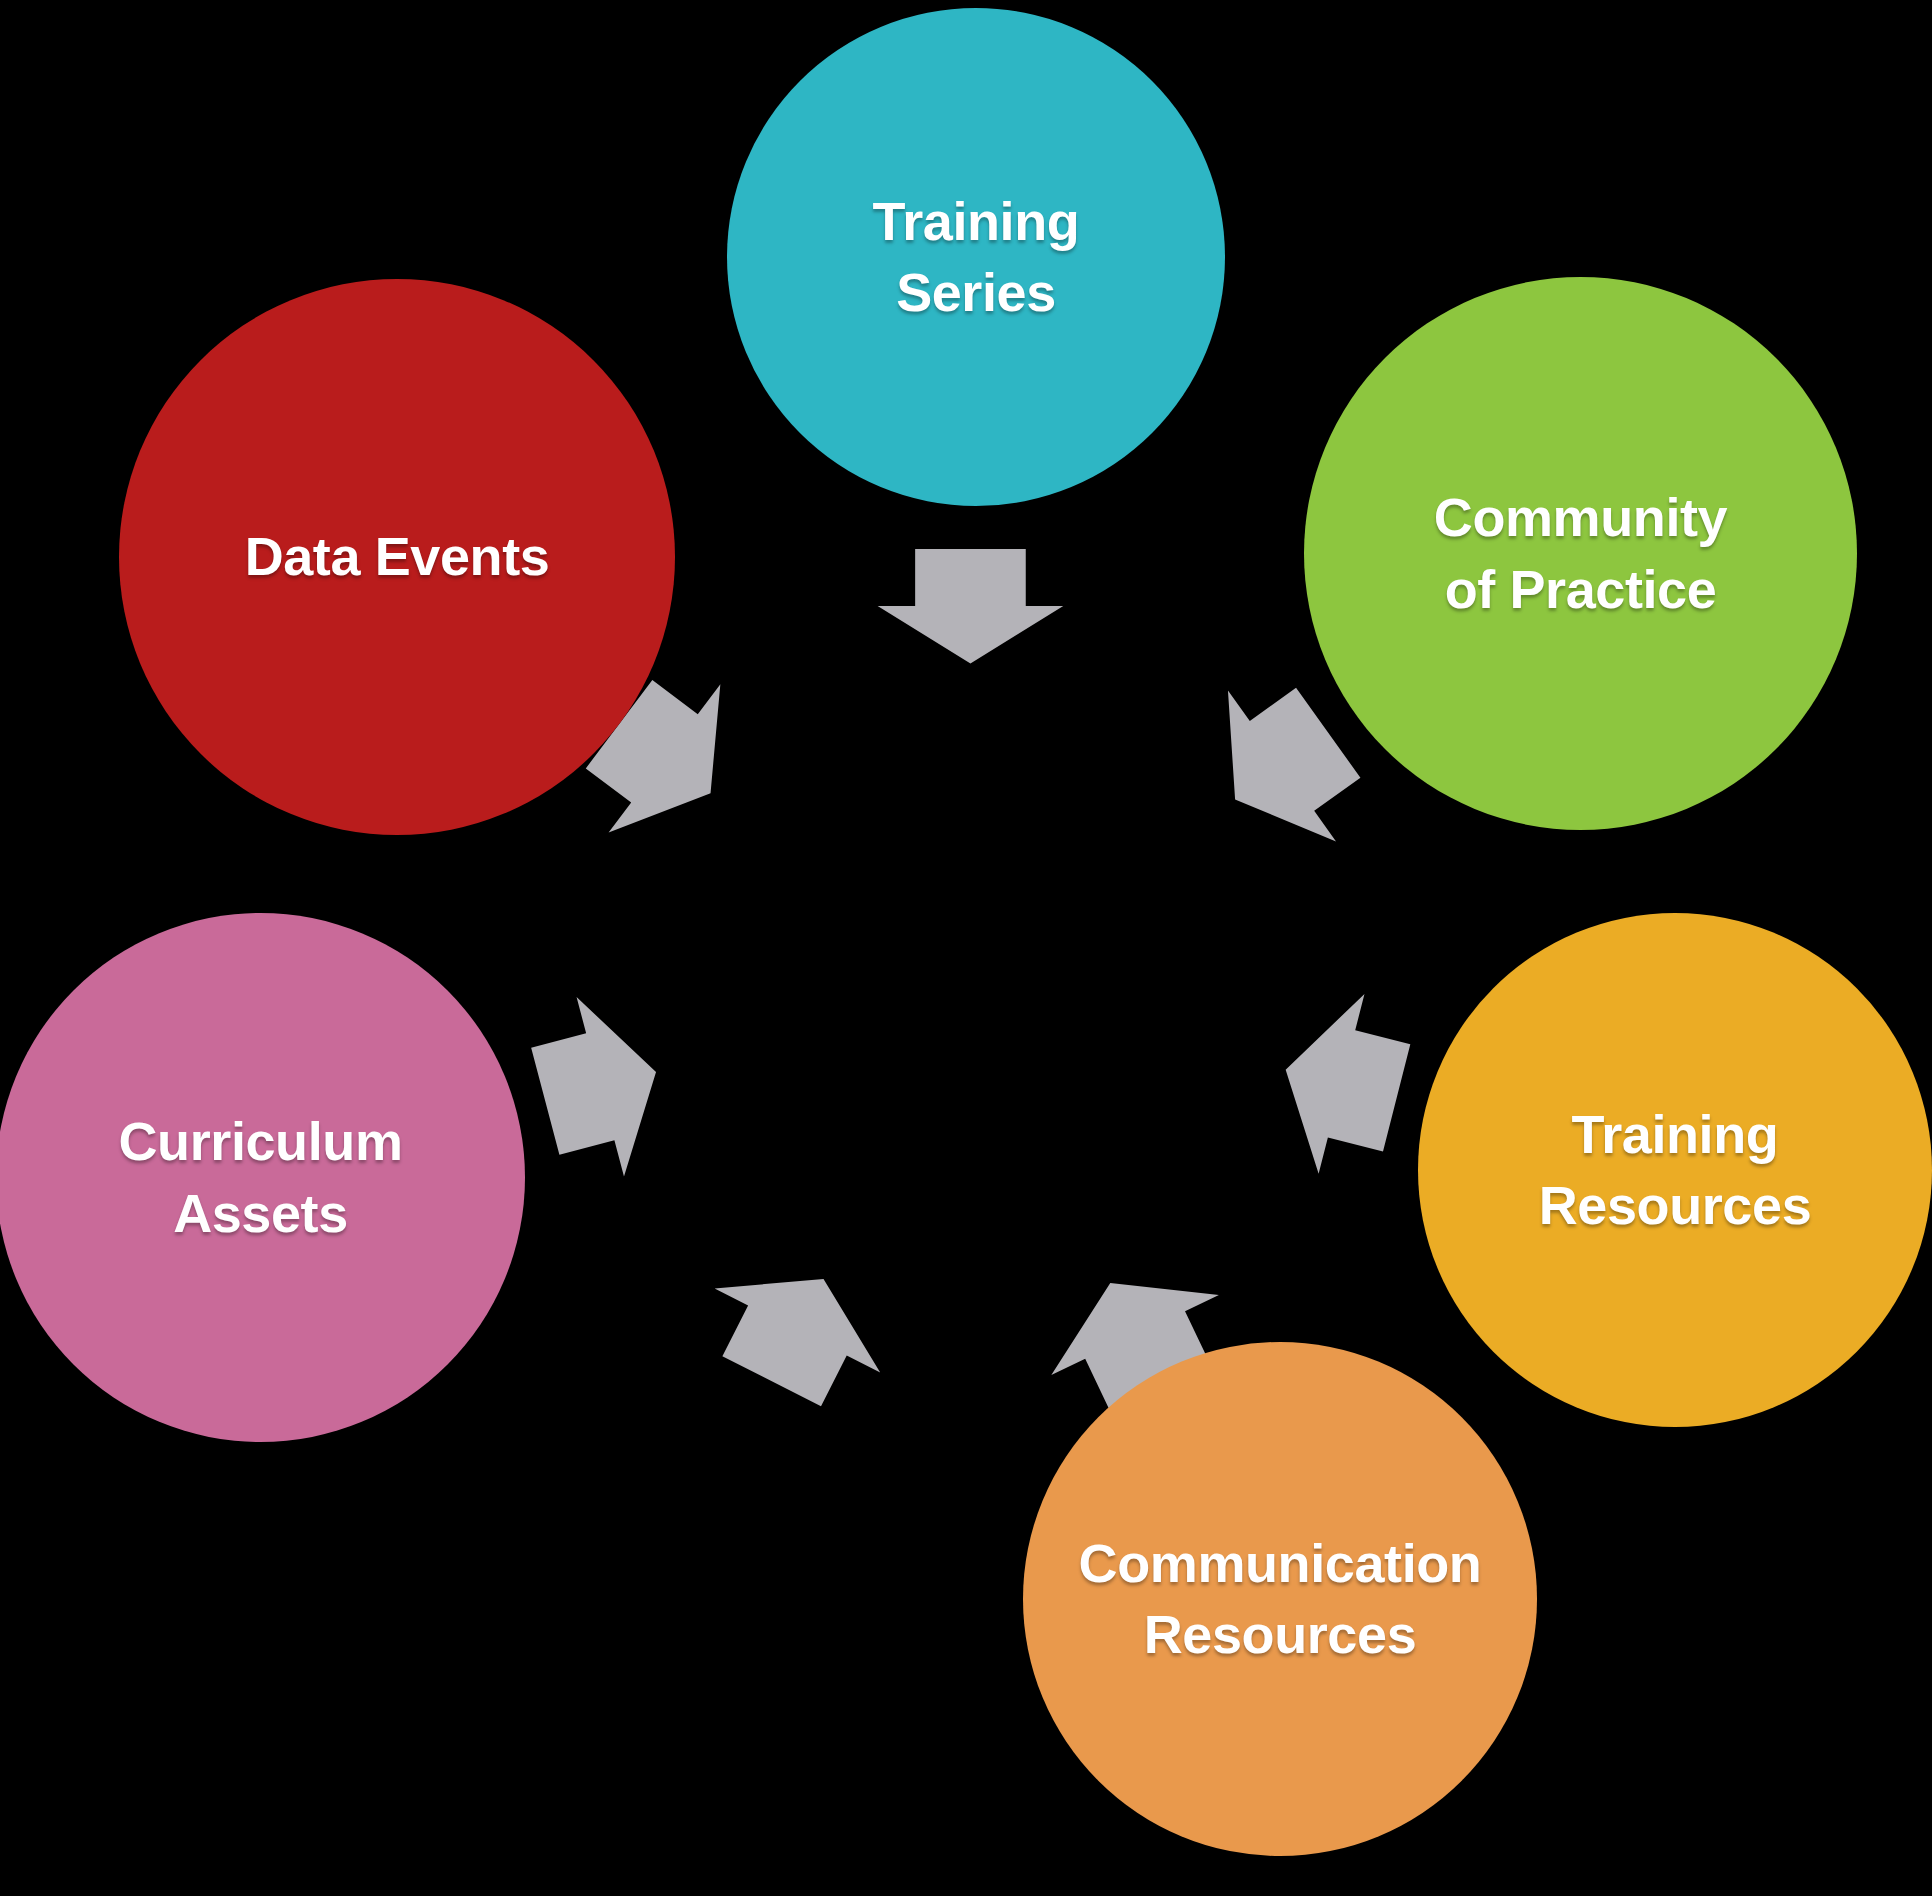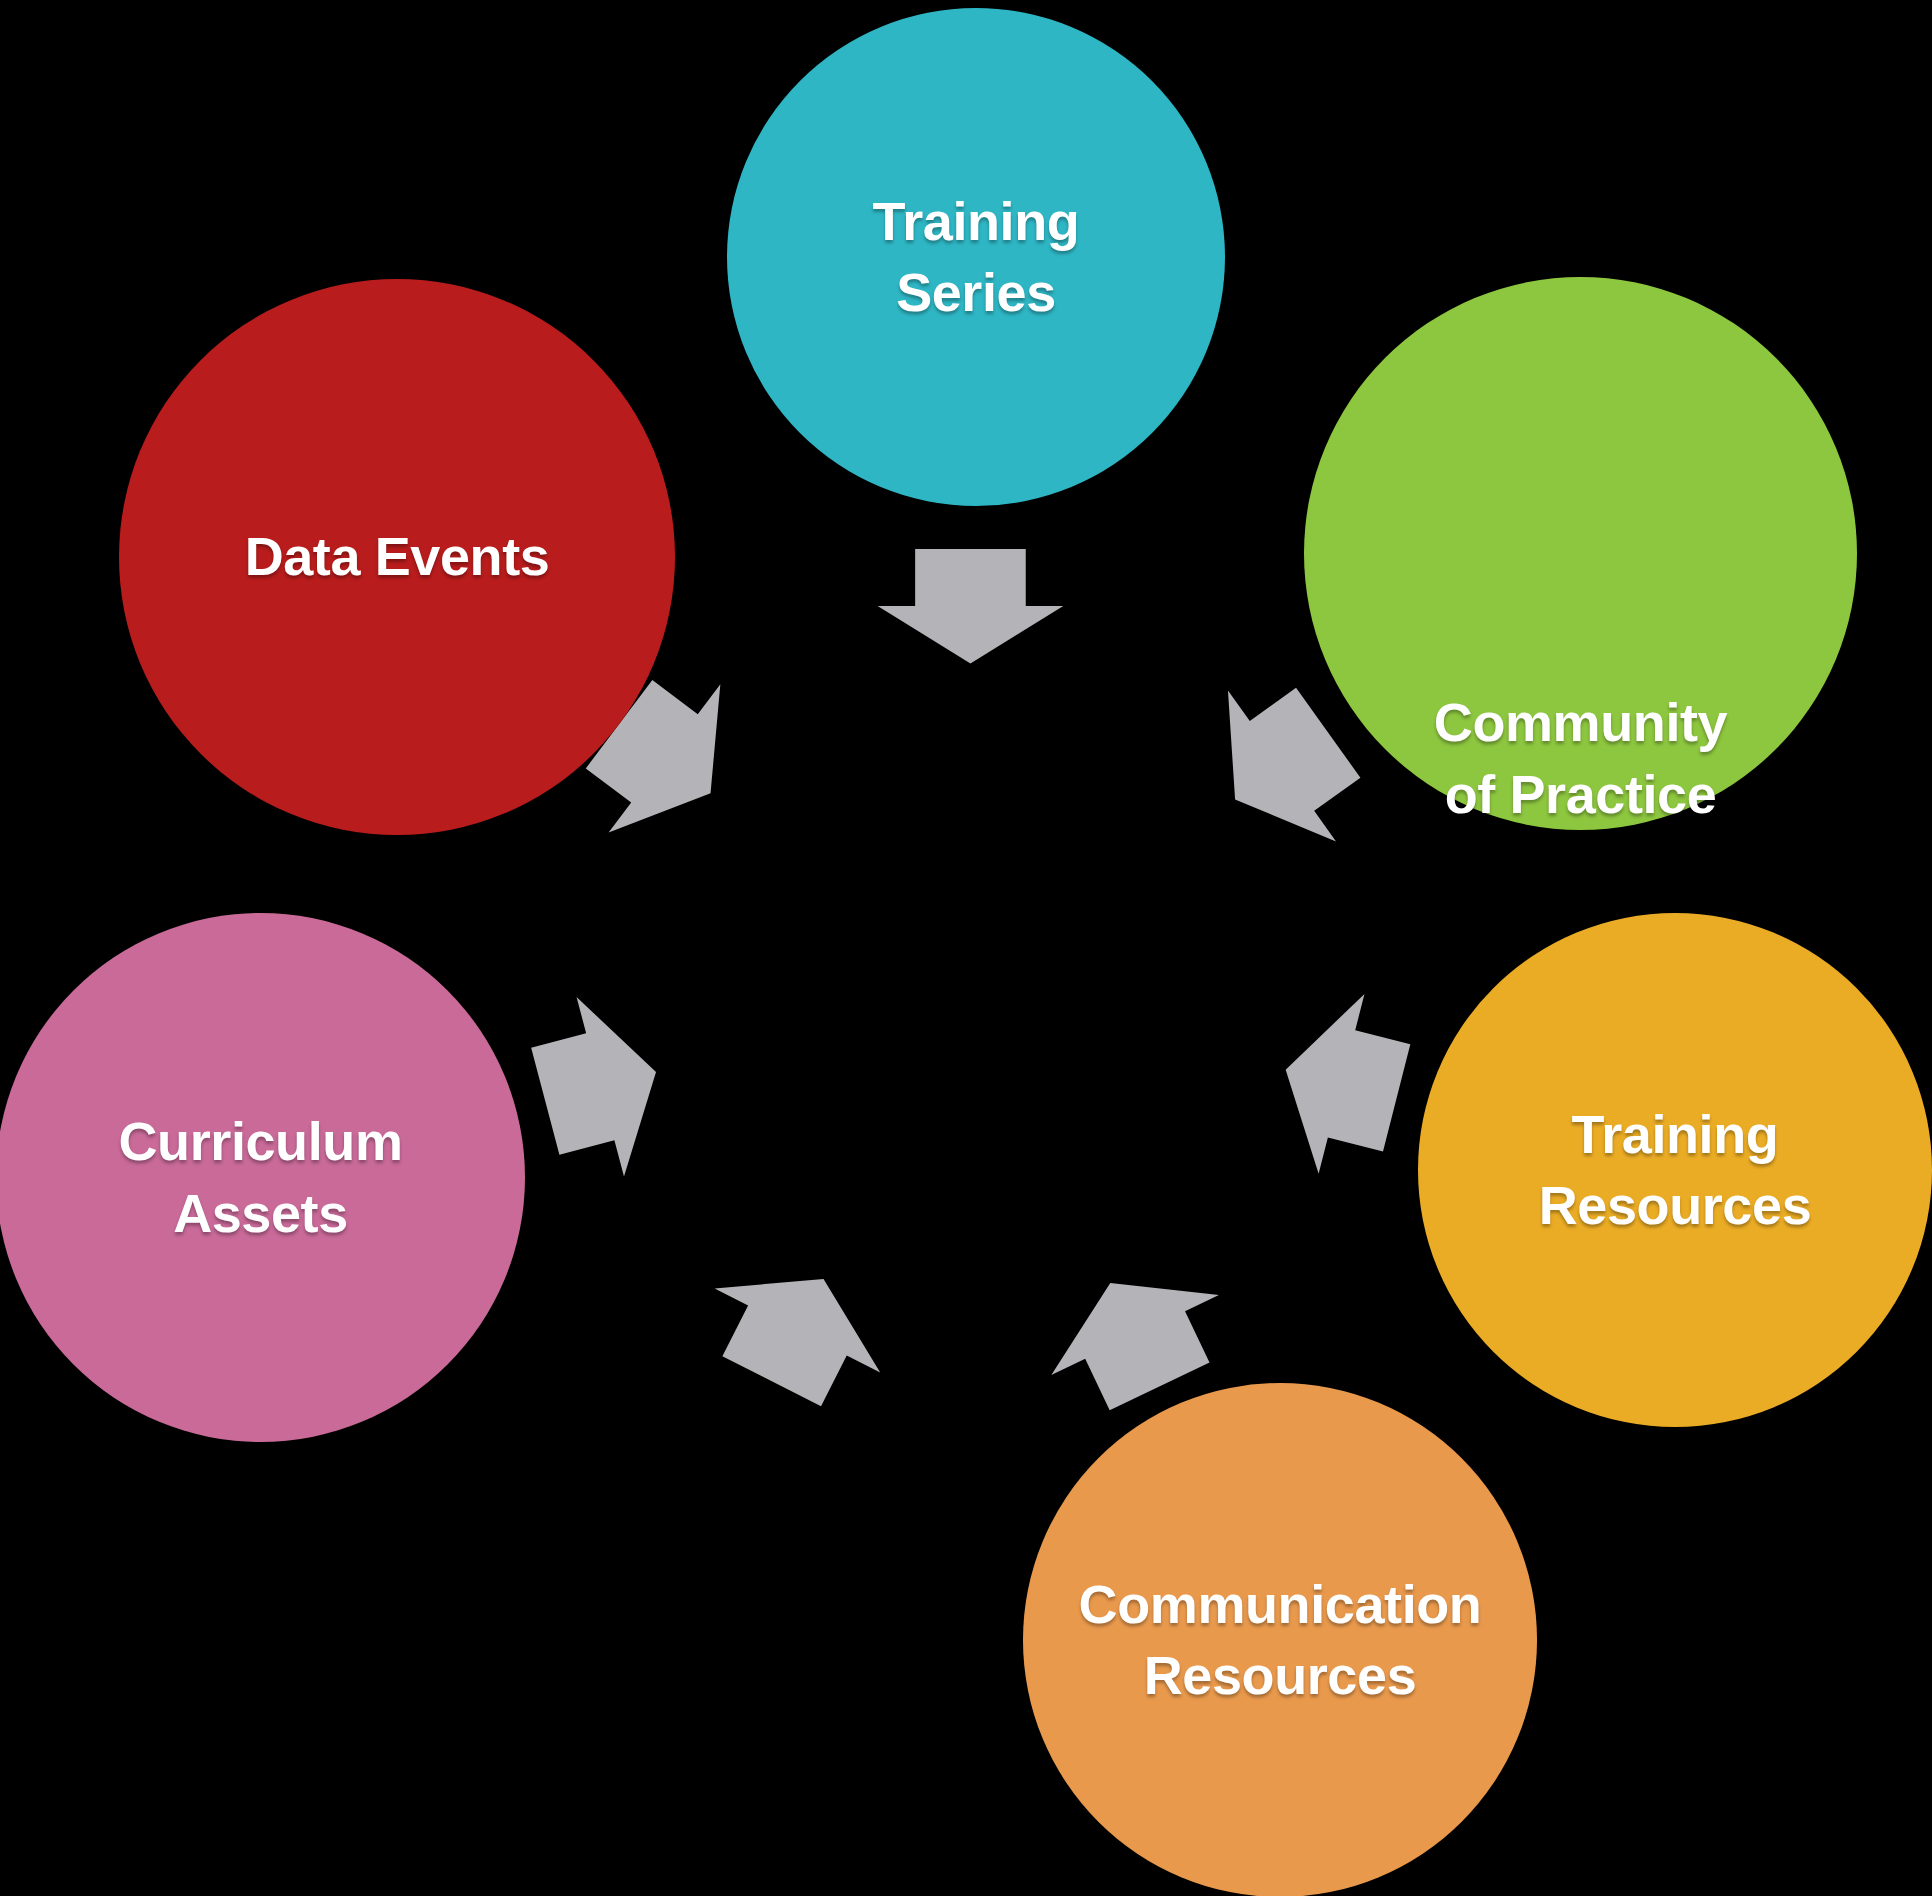--- a/index.html
+++ b/index.html
@@ -33,21 +33,21 @@
     line-height:1.2;
   }
   .arrows-layer{
     position:absolute;
     left:0;top:0;
   }
   
   #c-training-series          {left:727px;  top:8px;   width:498px; height:498px;}
   #c-community-of-practice    {left:1304px; top:277px;  width:553px; height:553px;}
   #c-training-resources       {left:1418px; top:913px; width:514px; height:514px;}
-  #c-communication-resources  {left:1023px; top:1383px; width:514px; height:514px;}
+  #c-communication-resources  {left:1023px; top:1342px; width:514px; height:514px;}
   #c-curriculum-planning      {left:393px;  top:1387px; width:498px; height:498px;}
   #c-marketing-assets         {left:-4px;   top:913px; width:529px; height:529px;}
   #c-data-events              {left:119px;  top:279px;  width:556px; height:556px;}
   #c-center                   {left:693px;  top:710px;  width:555px; height:555px;}
 </style>
 </head>
 <body>
 
 <div class="canvas" style="background-color: rgb(0, 0, 0);">
 
@@ -64,21 +64,21 @@
       <use href="#blockarrow" transform="translate(830,1357) rotate(345.2)"></use>
       <use href="#blockarrow" transform="translate(899,1004) rotate(37)"></use>
     </g>
   </svg>
 
   <div class="circle node" id="c-training-series" style="background-color: rgb(46, 182, 196);">
     <div class="label">Training
 Series</div>
   </div>
 
-  <div class="circle node" id="c-community-of-practice" style="background-color: rgb(141, 198, 63); align-items: flex-end;">
+  <div class="circle node" id="c-community-of-practice" style="background-color: rgb(141, 198, 63);">
     <div class="label">Community
 of Practice</div>
   </div>
 
   <div class="circle node" id="c-training-resources" style="background-color: rgb(235, 172, 37);">
     <div class="label">Training
 Resources</div>
   </div>
 
   <div class="circle node" id="c-communication-resources" style="background-color: rgb(233, 153, 76);">

